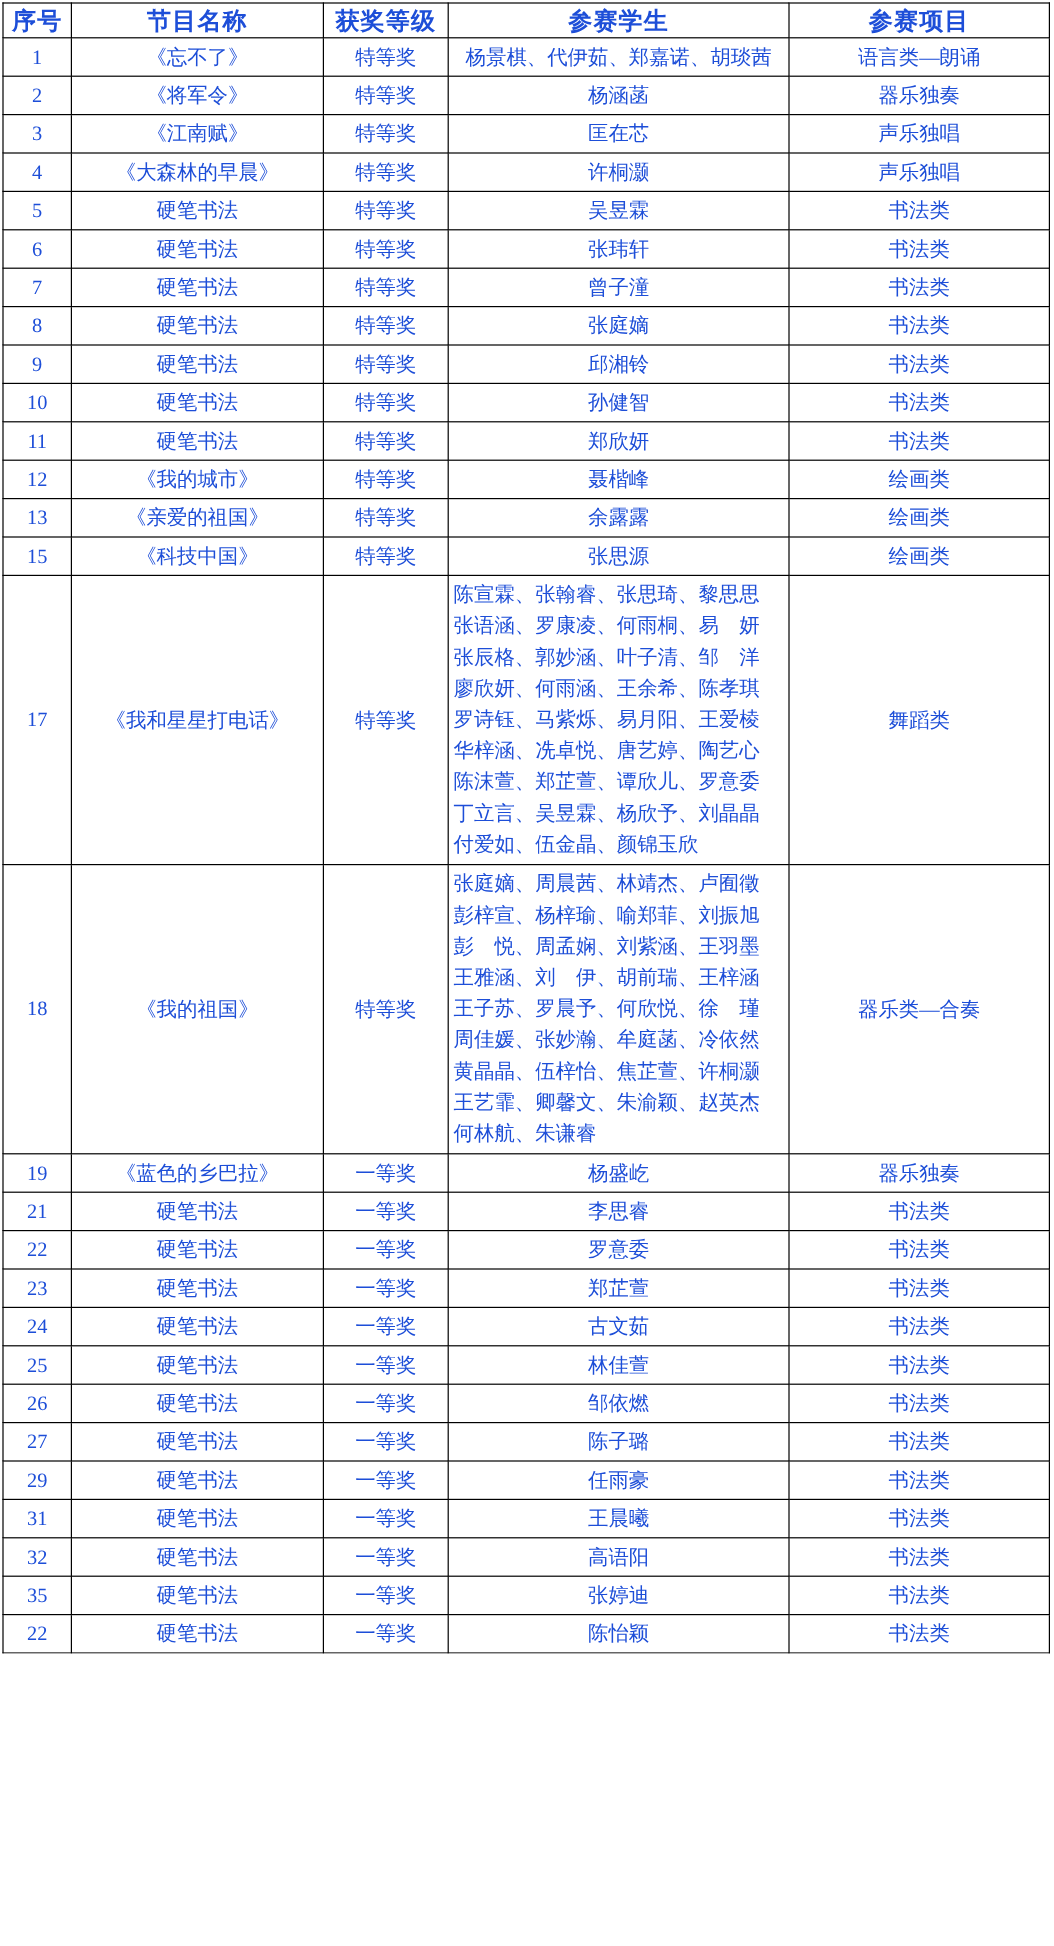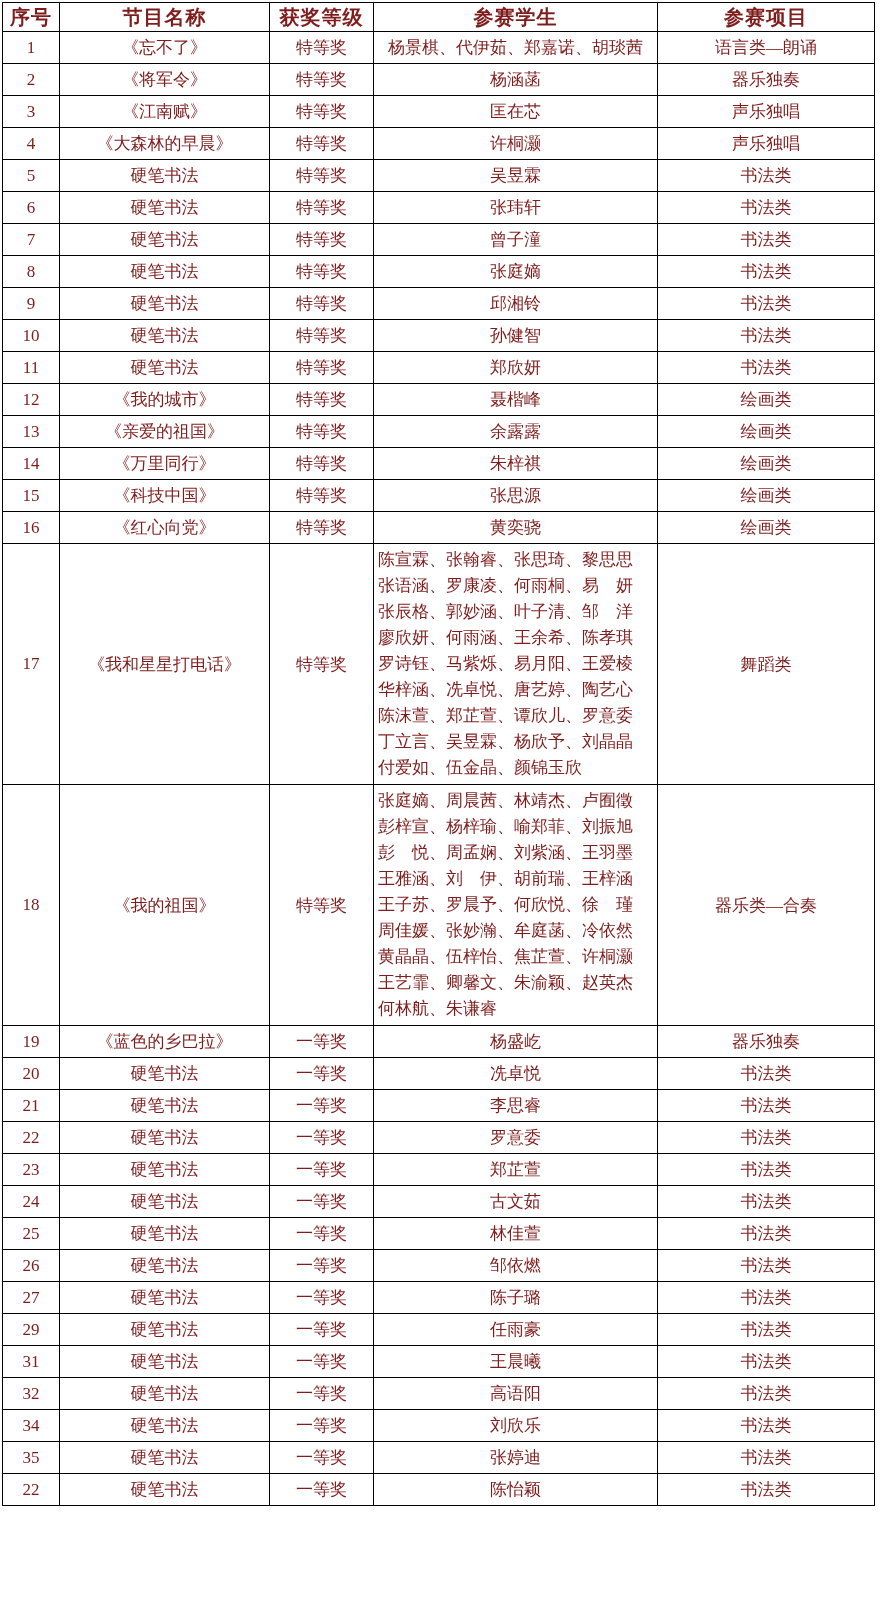--- a/index.html
+++ b/index.html
@@ -9,21 +9,21 @@
     width: 878px;
   }
   .page {
     padding: 2px 0 0 2px;
   }
   table {
     border-collapse: collapse;
     table-layout: fixed;
     width: 872px;
     font-family: "Liberation Serif", "DejaVu Serif", serif;
-    color: #7f1d1d;
+    color: #1d4ed8;
   }
   col.c-no       { width: 57px;  }
   col.c-program  { width: 210px; }
   col.c-award    { width: 104px; }
   col.c-students { width: 284px; }
   col.c-category { width: 217px; }
   th, td {
     border: 1px solid #000000;
     text-align: center;
     vertical-align: middle;
@@ -155,38 +155,24 @@
           <td>绘画类</td>
         </tr>
         <tr>
           <td>13</td>
           <td>《亲爱的祖国》</td>
           <td>特等奖</td>
           <td>余露露</td>
           <td>绘画类</td>
         </tr>
         <tr>
-          <td>14</td>
-          <td>《万里同行》</td>
-          <td>特等奖</td>
-          <td>朱梓祺</td>
-          <td>绘画类</td>
-        </tr>
-        <tr>
           <td>15</td>
           <td>《科技中国》</td>
           <td>特等奖</td>
           <td>张思源</td>
-          <td>绘画类</td>
-        </tr>
-        <tr>
-          <td>16</td>
-          <td>《红心向党》</td>
-          <td>特等奖</td>
-          <td>黄奕骁</td>
           <td>绘画类</td>
         </tr>
         <tr>
           <td>17</td>
           <td>《我和星星打电话》</td>
           <td>特等奖</td>
           <td class="multiline">陈宣霖、张翰睿、张思琦、黎思思
 张语涵、罗康凌、何雨桐、易　妍
 张辰格、郭妙涵、叶子清、邹　洋
 廖欣妍、何雨涵、王余希、陈孝琪
@@ -213,27 +199,20 @@
           <td>器乐类—合奏</td>
         </tr>
         <tr>
           <td>19</td>
           <td>《蓝色的乡巴拉》</td>
           <td>一等奖</td>
           <td>杨盛屹</td>
           <td>器乐独奏</td>
         </tr>
         <tr>
-          <td>20</td>
-          <td>硬笔书法</td>
-          <td>一等奖</td>
-          <td>冼卓悦</td>
-          <td>书法类</td>
-        </tr>
-        <tr>
           <td>21</td>
           <td>硬笔书法</td>
           <td>一等奖</td>
           <td>李思睿</td>
           <td>书法类</td>
         </tr>
         <tr>
           <td>22</td>
           <td>硬笔书法</td>
           <td>一等奖</td>
@@ -287,27 +266,20 @@
           <td>硬笔书法</td>
           <td>一等奖</td>
           <td>王晨曦</td>
           <td>书法类</td>
         </tr>
         <tr>
           <td>32</td>
           <td>硬笔书法</td>
           <td>一等奖</td>
           <td>高语阳</td>
-          <td>书法类</td>
-        </tr>
-        <tr>
-          <td>34</td>
-          <td>硬笔书法</td>
-          <td>一等奖</td>
-          <td>刘欣乐</td>
           <td>书法类</td>
         </tr>
         <tr>
           <td>35</td>
           <td>硬笔书法</td>
           <td>一等奖</td>
           <td>张婷迪</td>
           <td>书法类</td>
         </tr>
         <tr>

